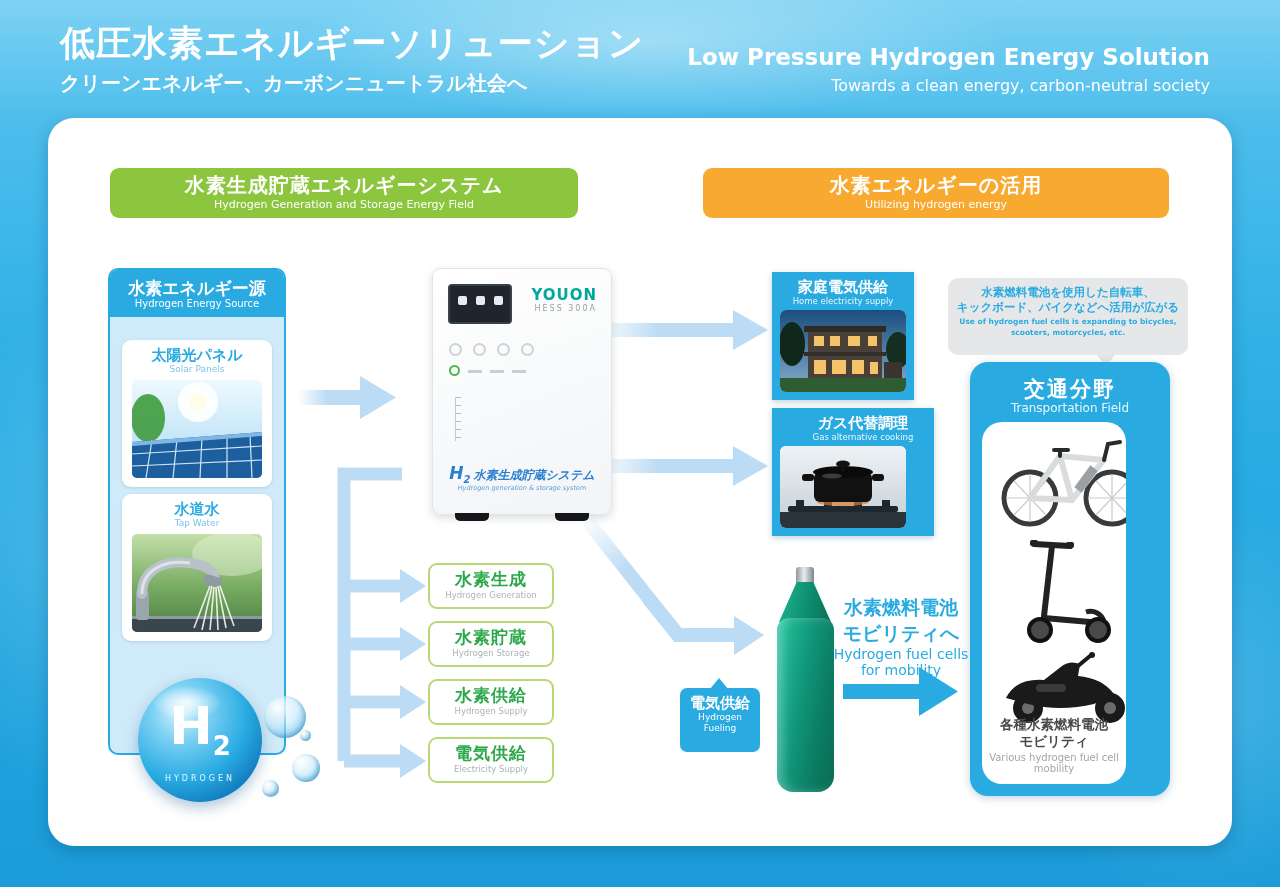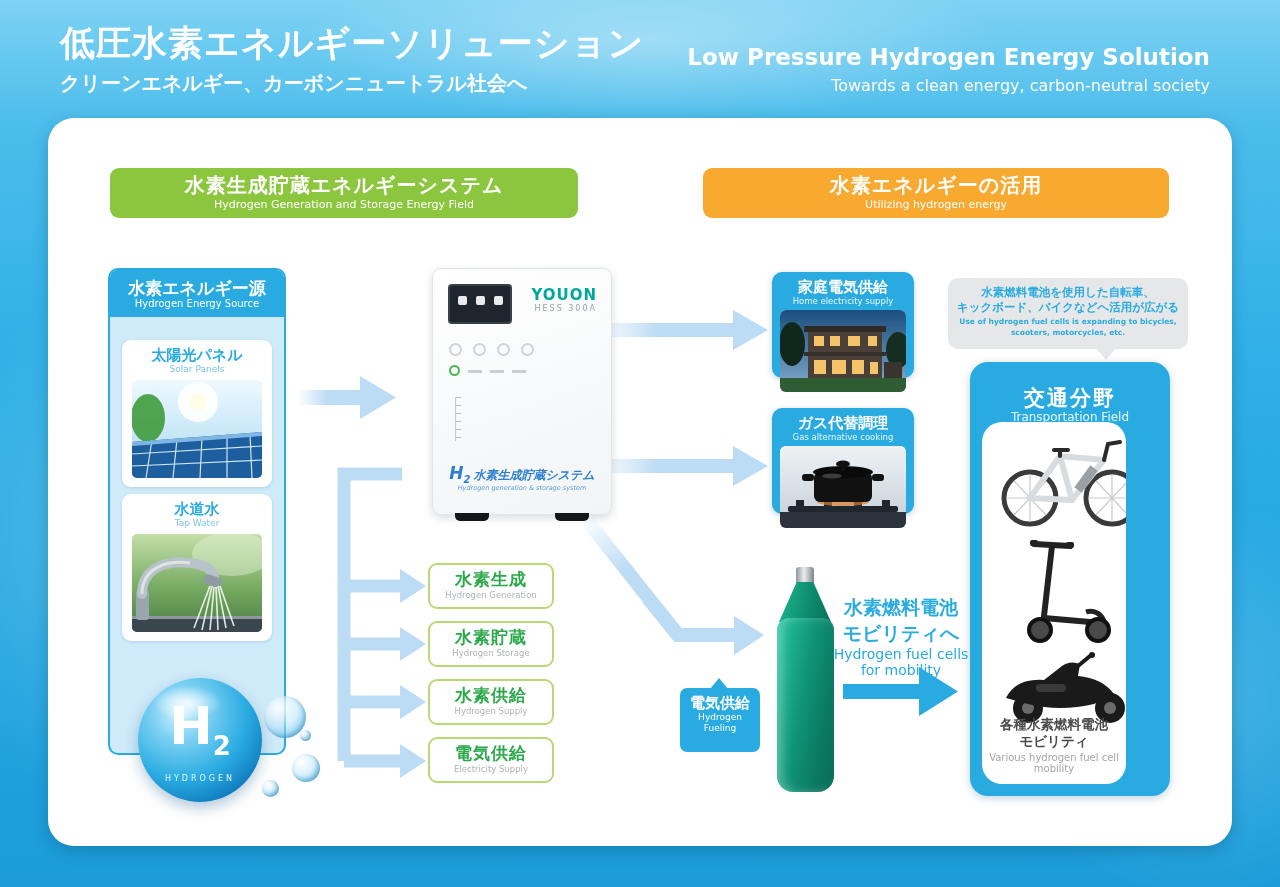--- a/index.html
+++ b/index.html
@@ -49,32 +49,32 @@
   .dev-label .h{font-size:17px;font-weight:bold;font-style:italic;}
   .dev-label .h sub{font-size:10px;}
   .dev-label .jp{font-size:12px;font-weight:bold;font-style:italic;margin-left:3px;font-family:Liberation Mono, monospace;}
   .dev-label .en{display:block;font-size:6.5px;font-style:italic;color:#5a9bd8;margin-top:-1px;}
   .dev-foot{position:absolute;bottom:-7px;width:34px;height:8px;background:#14161a;border-radius:0 0 5px 5px;}
   
   .step{left:380px;width:126px;height:46px;background:#fff;border:2px solid #bad877;border-radius:9px;text-align:center;box-sizing:border-box;}
   .step .t{font-size:17px;font-weight:bold;color:#2ba84a;letter-spacing:1px;line-height:22px;margin-top:3px;}
   .step .s{font-size:8.5px;color:#aeb2b6;line-height:10px;}
   
-  .app{left:724px;width:142px;height:106px;background:#29abe2;border-radius:10px;text-align:center;box-shadow:0 2px 6px rgba(0,80,130,.25);}
+  .app{left:724px;width:142px;height:128px;background:#29abe2;border-radius:0;text-align:center;box-shadow:0 2px 6px rgba(0,80,130,.25);}
   .app .t{font-size:15px;font-weight:bold;color:#fff;margin-top:6px;line-height:18px;}
   .app .s{font-size:8.5px;color:#e8f6fd;line-height:10px;}
   .app-img{position:absolute;left:8px;top:38px;width:126px;height:82px;border-radius:6px;overflow:hidden;background:#fff;}
   
-  .callout{left:900px;top:160px;width:240px;background:#e6e7e8;border-radius:10px;text-align:center;padding:7px 4px 12px;box-sizing:border-box;}
+  .callout{left:900px;top:160px;width:240px;background:#e6e7e8;border-radius:10px;text-align:center;padding:7px 4px 18px;box-sizing:border-box;}
   .callout .jp{font-size:11.5px;font-weight:bold;color:#29abe2;line-height:15px;}
   .callout .en{font-size:7.5px;font-weight:bold;color:#29abe2;line-height:9px;margin-top:2px;}
   .callout .tail{position:absolute;bottom:-11px;left:148px;width:0;height:0;border-left:10px solid transparent;border-right:10px solid transparent;border-top:12px solid #e6e7e8;}
   
   .transport{left:922px;top:244px;width:200px;height:434px;background:#29abe2;border-radius:18px;text-align:center;box-shadow:0 2px 8px rgba(0,80,130,.25);}
-  .transport .t{font-size:21px;font-weight:bold;color:#fff;margin-top:24px;line-height:24px;letter-spacing:2px;}
+  .transport .t{font-size:21px;font-weight:bold;color:#fff;margin-top:15px;line-height:24px;letter-spacing:2px;}
   .transport .s{font-size:12px;color:#eaf7fe;line-height:14px;}
   .trans-inner{position:absolute;left:12px;top:60px;width:144px;height:362px;background:#fff;border-radius:20px;overflow:hidden;}
   .veh{position:absolute;left:8px;width:160px;}
   .trans-cap{position:absolute;left:0;right:0;bottom:10px;text-align:center;}
   .trans-cap .jp{font-size:13.5px;font-weight:bold;color:#4a4a4a;line-height:17px;}
   .trans-cap .en{font-size:10px;color:#a5a5a5;line-height:11px;margin-top:2px;}
   
   .bottle-cap{left:748px;top:449px;width:18px;height:16px;background:linear-gradient(90deg,#8f979d,#e8ecef 45%,#7d858b);border-radius:3px 3px 0 0;}
   .bottle-neck{left:731px;top:464px;width:52px;height:40px;background:linear-gradient(100deg,#1db792,#0d8a6d 60%,#0a6f58);clip-path:polygon(34% 0,66% 0,100% 100%,0 100%);}
   .bottle-body{left:729px;top:500px;width:57px;height:174px;border-radius:12px 12px 16px 16px;background:linear-gradient(100deg,#23c09b 5%,#109478 45%,#0a7a61 75%,#0a6b55);box-shadow:inset 6px 0 10px rgba(255,255,255,.25);}
@@ -300,21 +300,21 @@
             <rect x="34" y="50" width="12" height="14"></rect>
               <rect x="52" y="50" width="14" height="14"></rect>
             <rect x="72" y="50" width="12" height="14"></rect>
               <rect x="90" y="52" width="8" height="12"></rect>
           </g>
           <rect x="104" y="52" width="18" height="16" fill="#3a342e"></rect>
         </svg>
       </div>
     </div>
 
-    <div class="abs app" style="top:290px;">
+    <div class="abs app" style="top:290px;padding-left:20px;">
       <div class="t">ガス代替調理</div>
       <div class="s">Gas alternative cooking</div>
       <div class="app-img">
         <svg width="126" height="82" viewBox="0 0 126 82">
           <defs>
             <linearGradient id="ktch" x1="0" y1="0" x2="0" y2="1">
               <stop offset="0" stop-color="#eef2f5"></stop>
                 <stop offset="1" stop-color="#c3ced7"></stop>
             </linearGradient>
           </defs>

